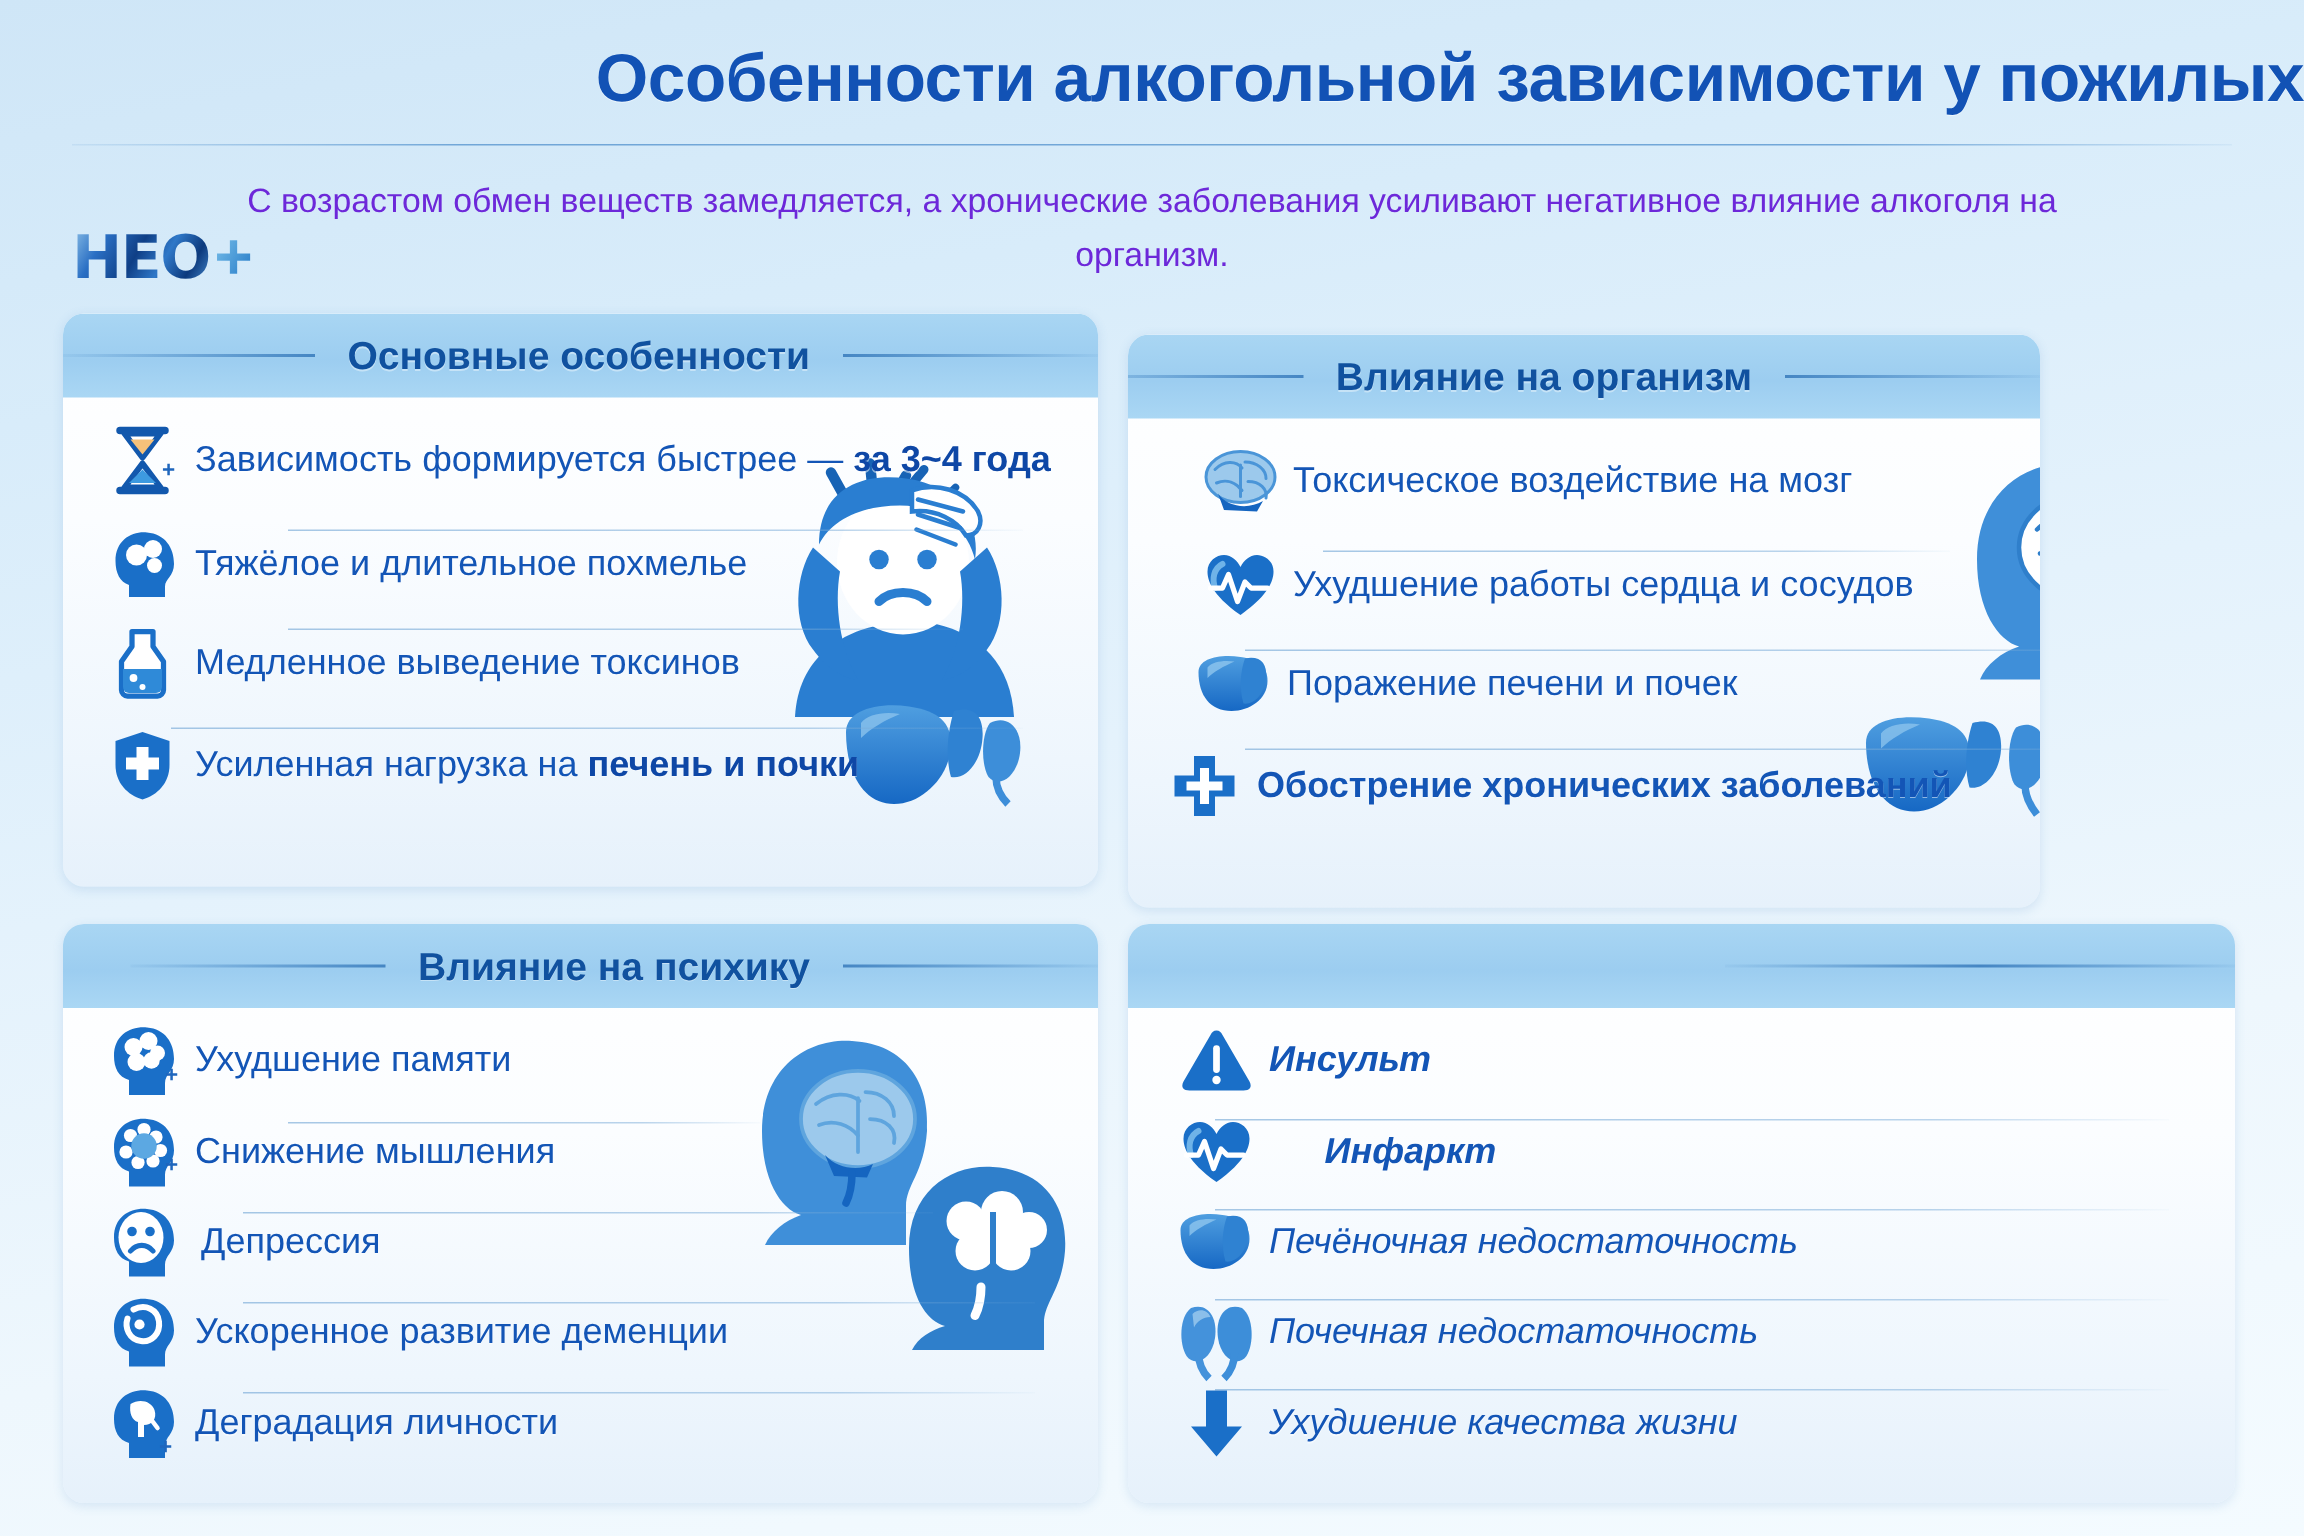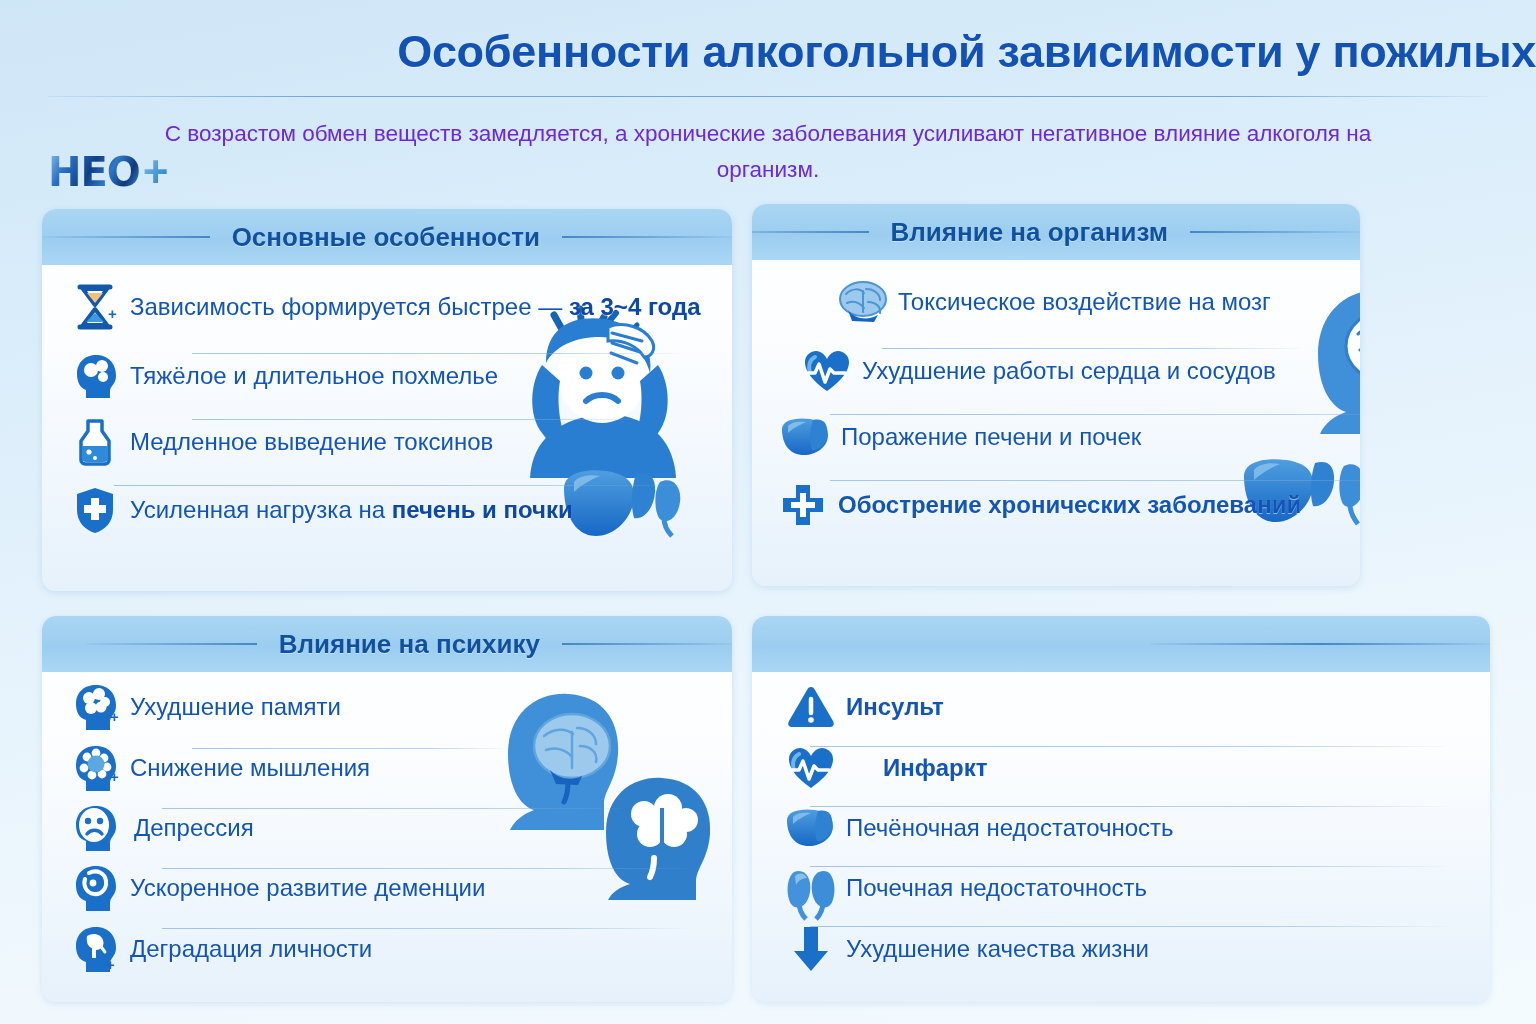--- a/index.html
+++ b/index.html
@@ -198,21 +198,21 @@
             <path d="M16 12 h8 v7 h7 v8 h-7 v7 h-8 v-7 h-7 v-8 h7 Z" fill="#ffffff"></path>
           </svg>
         </span>
         <span class="lbl">
           <span>Усиленная нагрузка на </span><b>печень и почки</b>
         </span>
       </div>
     </div>
   </div>
 
-  <div class="panel" style="left:752px;top:204px;width:608px;height:382px;">
+  <div class="panel" style="left:752px;top:223px;width:608px;height:382px;">
     <div class="panel-head">
       <span class="hline"></span>
       <span class="ht">Влияние на организм</span>
       <span class="hline r"></span>
     </div>
     <div class="panel-body" style="height:326px;">
 
       <div class="art" style="left:550px;top:18px;">
         <svg width="140" height="160" viewBox="0 0 140 160" aria-hidden="true">
           <path d="M16 70 C16 26 48 4 80 6 C118 8 136 36 134 70 C132 100 118 108 118 122 L118 150 L44 150 L44 128 C30 124 16 104 16 70 Z" fill="#3f8fd9"></path>
@@ -242,21 +242,21 @@
           <path d="M4 20 C4 6 24 1 46 4 C66 7 73 15 73 28 C73 47 55 66 36 66 C16 66 4 47 4 20 Z" fill="url(#lvg2)"></path>
           <path d="M75 7 C89 3 95 11 94 25 C93 40 83 52 73 50 C69 36 71 19 75 7 Z" fill="#2f82d2"></path>
           <path d="M14 14 C18 8 30 6 40 8 C30 12 20 18 14 24 Z" fill="#8fc6ee" opacity=".75"></path>
           <path d="M104 10 C116 4 126 14 124 31 C122 48 110 56 103 48 C98 40 98 18 104 10 Z" fill="#3d8ed9"></path>
           <path d="M110 48 C110 57 114 63 118 68" stroke="#3d8ed9" stroke-width="5" fill="none"></path>
           <path d="M146 10 C134 4 124 14 126 31 C128 48 140 56 147 48 C152 40 152 18 146 10 Z" fill="#3d8ed9"></path>
           <path d="M140 48 C140 57 136 63 132 68" stroke="#3d8ed9" stroke-width="5" fill="none"></path>
         </svg>
       </div>
 
-      <div class="row" style="height:72px;margin-top:6px;padding-left:48px;margin-left:36px;">
+      <div class="row" style="height:72px;margin-top:6px;padding-left:48px;">
         <span class="ico">
           <svg width="50" height="44" viewBox="0 0 50 44">
             <ellipse cx="25" cy="19" rx="23" ry="17" fill="#9cc9ec" stroke="#4a95d8" stroke-width="2"></ellipse>
             <g stroke="#4a95d8" stroke-width="2" fill="none" stroke-linecap="round">
               <path d="M8 14 C14 8 22 8 26 13"></path>
               <path d="M28 9 C36 9 42 14 42 20"></path>
               <path d="M9 23 C16 20 22 23 26 28"></path>
               <path d="M30 22 C38 22 43 27 42 33"></path>
               <path d="M25 11 L25 32"></path>
             </g>
@@ -272,21 +272,21 @@
           <svg width="48" height="44" viewBox="0 0 48 44">
             <path d="M24 42 C4 28 2 18 2 13 C2 6 8 2 13 2 C18 2 22 6 24 10 C26 6 30 2 35 2 C40 2 46 6 46 13 C46 18 44 28 24 42 Z" fill="#1a6fc8"></path>
             <path d="M12 8 C6 11 5 18 7 24" stroke="#6fb3e8" stroke-width="4" fill="none" stroke-linecap="round"></path>
             <path d="M4 24 h8 l4 -9 l6 18 l5 -13 l4 4 h11" stroke="#ffffff" stroke-width="3.5" fill="none" stroke-linejoin="round" stroke-linecap="round"></path>
           </svg>
         </span>
         <span class="lbl"><span>Ухудшение работы сердца и сосудов</span></span>
       </div>
       <div class="sep" style="left:78px;top:148px;width:616px;"></div>
 
-      <div class="row" style="height:66px;padding-left:27px;">
+      <div class="row" style="height:66px;padding-left:44px;">
         <span class="ico">
           <svg width="52" height="40" viewBox="0 0 52 40">
             <defs>
               <linearGradient id="lvg3" x1="0" y1="0" x2="0" y2="1">
                 <stop offset="0" stop-color="#4f9ee0"></stop>
                   <stop offset="1" stop-color="#1668c4"></stop>
               </linearGradient>
             </defs>
             <path d="M2 12 C2 3 16 0 30 2 C43 4 48 9 48 18 C48 30 36 38 24 38 C10 38 2 28 2 12 Z" fill="url(#lvg3)"></path>
             <path d="M33 3 C43 1 48 6 47 16 C46 27 39 34 32 33 C29 23 30 11 33 3 Z" fill="#2f82d2"></path>
@@ -428,21 +428,21 @@
         <span class="lbl"><span>Деградация личности</span></span>
       </div>
     </div>
   </div>
 
   <div class="panel" style="left:752px;top:616px;width:738px;height:386px;">
     <div class="panel-head">
       <span class="hline"></span>
       <span class="hline r"></span>
     </div>
-    <div class="panel-body" style="height:330px;">
+    <div class="panel-body" style="height:330px;font-style:italic;">
 
       <div class="row" style="height:62px;margin-top:4px;padding-left:32px;">
         <span class="ico">
           <svg width="48" height="44" viewBox="0 0 48 44">
             <path d="M24 2 C26 2 27 3 28 5 L46 36 C48 40 46 42 42 42 H6 C2 42 0 40 2 36 L20 5 C21 3 22 2 24 2 Z" fill="#1a6fc8"></path>
             <path d="M24 14 v14" stroke="#ffffff" stroke-width="4.5" stroke-linecap="round"></path>
             <circle cx="24" cy="35" r="2.8" fill="#ffffff"></circle>
           </svg>
         </span>
         <span class="lbl" style="font-weight:bold;"><span>Инсульт</span></span>

